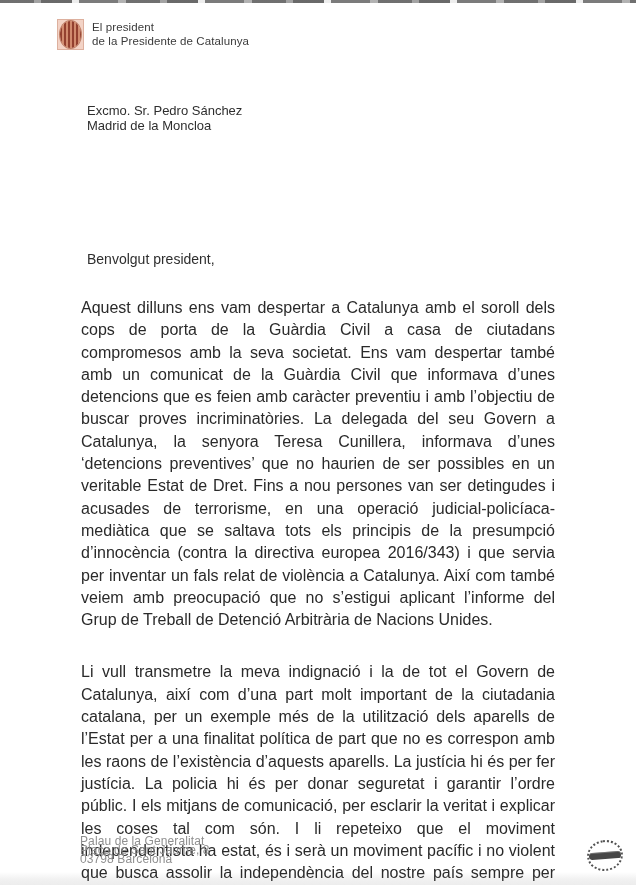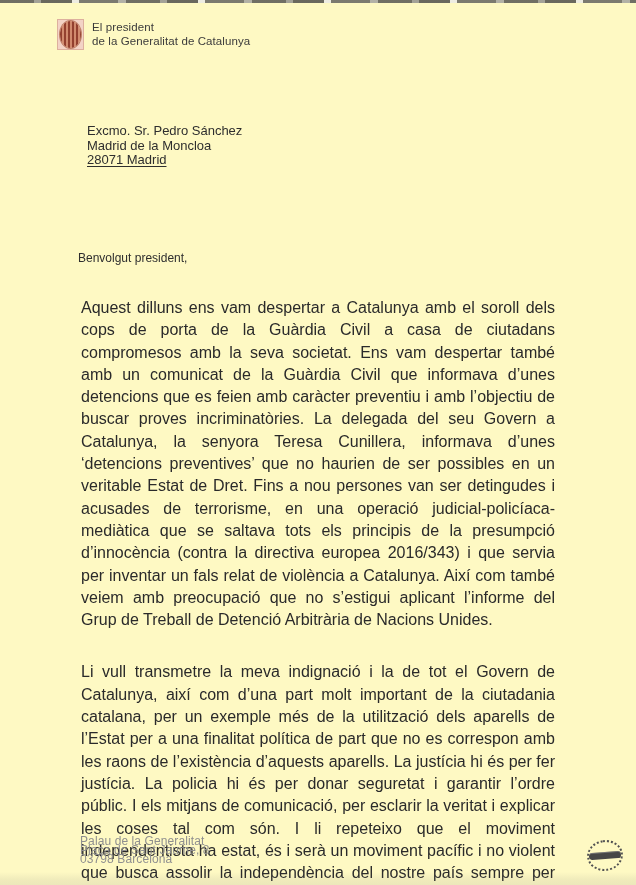--- a/index.html
+++ b/index.html
@@ -6,21 +6,21 @@
     margin: 0;
     padding: 0;
     background: #e8e8e8;
     font-family: "Liberation Sans", sans-serif;
   }
   .page {
     position: relative;
     width: 636px;
     height: 885px;
     margin: 0 auto;
-    background: #fef9c3;
+    background: #ffffff;
     overflow: hidden;
     color: #2a2a2a;
   }
   
   .scan-top {
     position: absolute;
     top: 0; left: 0; right: 0;
     height: 3px;
     background: repeating-linear-gradient(90deg,
       #4c4c4c 0 34px, #8c8c8c 34px 41px,
@@ -69,32 +69,31 @@
     letter-spacing: 0.1px;
   }
 
   .recipient {
     position: absolute;
     top: 104px;
     left: 87px;
     font-size: 13px;
     line-height: 14.6px;
     color: #2e2e2e;
-    margin-top: 20px;
   }
   .recipient .underlined {
     text-decoration: underline;
     text-underline-offset: 2px;
   }
 
   .salutation {
     position: absolute;
     top: 251px;
-    left: 78px;
-    font-size: 12px;
+    left: 87px;
+    font-size: 14px;
     color: #2e2e2e;
   }
 
   .letter-body {
     position: absolute;
     top: 297px;
     left: 81px;
     width: 474px;
     font-size: 16px;
     line-height: 22.3px;
@@ -142,28 +141,27 @@
 <div class="page">
 
   <div class="scan-top"></div>
 
   <header class="letterhead">
     <div class="logo">
       <div class="logo-oval"></div>
     </div>
     <div class="letterhead-text">
       <div>El president</div>
-      <div>de la Generalitat de Catalunya</div>
+      <div>de la Presidente de Catalunya</div>
     </div>
   </header>
 
   <div class="recipient">
     <div>Excmo. Sr. Pedro Sánchez</div>
     <div>Madrid de la Moncloa</div>
-    <div class="underlined">28071 Madrid</div>
   </div>
 
   <div class="salutation">Benvolgut president,</div>
 
   <div class="letter-body">
     <p>Aquest dilluns ens vam despertar a Catalunya amb el soroll dels cops de porta de la Guàrdia Civil a casa de ciutadans compromesos amb la seva societat. Ens vam despertar també amb un comunicat de la Guàrdia Civil que informava d’unes detencions que es feien amb caràcter preventiu i amb l’objectiu de buscar proves incriminatòries. La delegada del seu Govern a Catalunya, la senyora Teresa Cunillera, informava d’unes ‘detencions preventives’ que no haurien de ser possibles en un veritable Estat de Dret. Fins a nou persones van ser detingudes i acusades de terrorisme, en una operació judicial-policíaca-mediàtica que se saltava tots els principis de la presumpció d’innocència (contra la directiva europea 2016/343) i que servia per inventar un fals relat de violència a Catalunya. Així com també veiem amb preocupació que no s’estigui aplicant l’informe del Grup de Treball de Detenció Arbitrària de Nacions Unides.</p>
     <p>Li vull transmetre la meva indignació i la de tot el Govern de Catalunya, així com d’una part molt important de la ciutadania catalana, per un exemple més de la utilització dels aparells de l’Estat per a una finalitat política de part que no es correspon amb les raons de l’existència d’aquests aparells. La justícia hi és per fer justícia. La policia hi és per donar seguretat i garantir l’ordre públic. I els mitjans de comunicació, per esclarir la veritat i explicar les coses tal com són. I li repeteixo que el moviment independentista ha estat, és i serà un moviment pacífic i no violent que busca assolir la independència del nostre país sempre per mitjans democràtics.</p>
   </div>
 
   <div class="footer-address">

